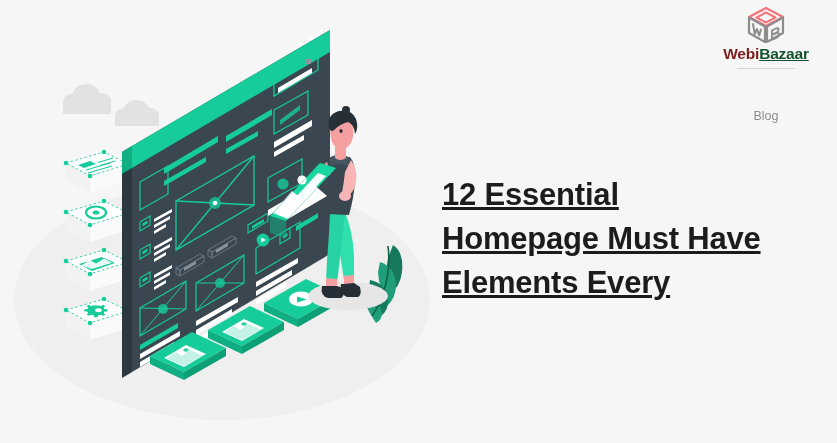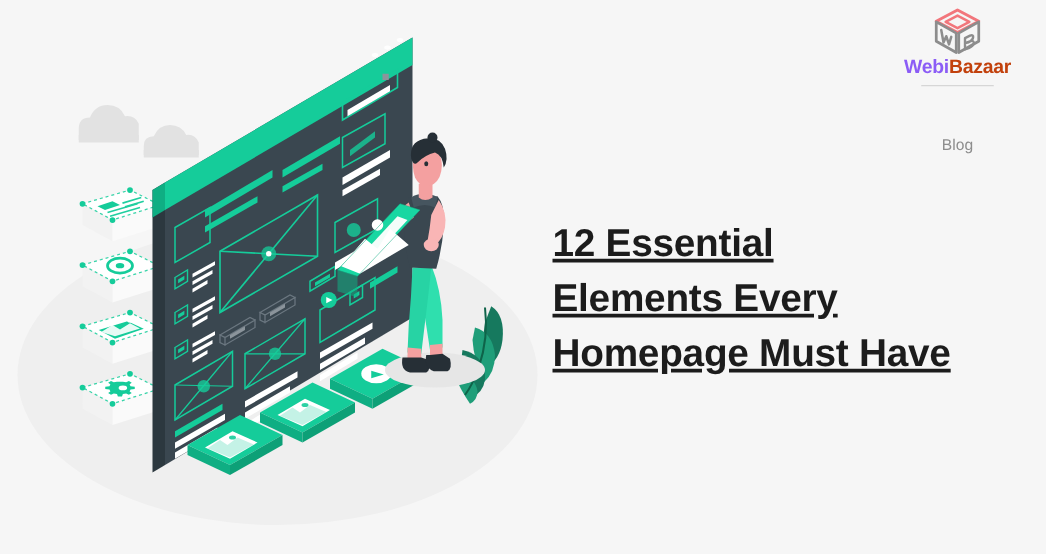--- a/index.html
+++ b/index.html
@@ -36,22 +36,22 @@
     width: 42px;
     height: 38px;
   }
   .brand-wordmark {
     font-size: 15.5px;
     font-weight: 700;
     letter-spacing: -0.2px;
     line-height: 1;
     white-space: nowrap;
   }
-  .brand-webi { color: #8b5cf6; }
-  .brand-bazaar { color: #c2410c; }
+  .brand-webi { color: #7f1d1d; }
+  .brand-bazaar { color: #14532d; text-decoration: underline; }
   .brand-divider {
     width: 58px;
     height: 1px;
     background: #d6d6d6;
     margin: 6px auto 4px auto;
   }
   .brand-sub {
     font-size: 12.5px;
     color: #8d8d8d;
     line-height: 1;
@@ -418,17 +418,17 @@
     </svg>
     <div class="brand-wordmark">
       <span class="brand-webi">Webi</span><span class="brand-bazaar">Bazaar</span>
     </div>
     <div class="brand-divider"></div>
     <div class="brand-sub">Blog</div>
   </div>
 
   <h1 class="headline">
     <span class="headline-line">12 Essential</span>
+    <span class="headline-line">Homepage Must Have</span>
     <span class="headline-line">Elements Every</span>
-    <span class="headline-line">Homepage Must Have</span>
   </h1>
 
 </div>
 
 </body></html>

